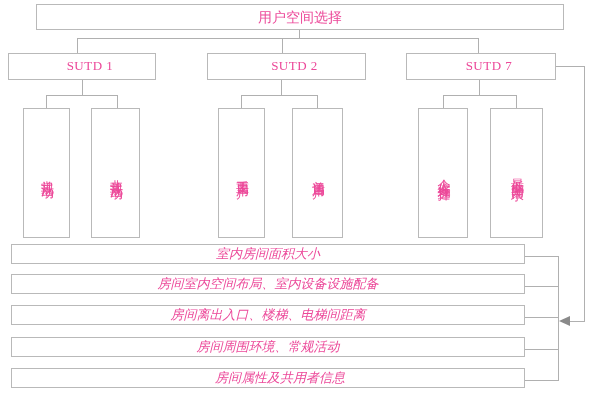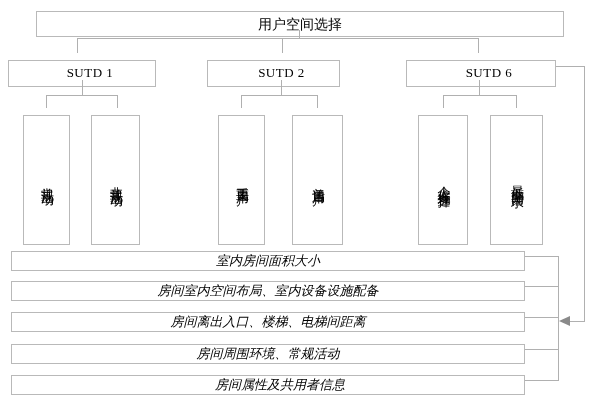--- a/index.html
+++ b/index.html
@@ -15,27 +15,26 @@
     font-family: "Liberation Sans", "DejaVu Sans", sans-serif;
     overflow: hidden;
   }
 
   
   .box {
     position: absolute;
     box-sizing: border-box;
     border: 1px solid #b9b9b9;
     background: #ffffff;
-    color: #000000;
+    color: #ec4899;
     display: flex;
     align-items: center;
     justify-content: center;
     text-align: center;
     line-height: 1.15;
-    margin-top: 7px;
   }
 
   
   .root-box {
     left: 36px;
     top: 4px;
     width: 528px;
     height: 26px;
     font-size: 14px;
   }
@@ -43,21 +42,21 @@
   
   .l2-box {
     top: 53px;
     height: 27px;
     font-size: 13px;
     font-family: "Liberation Serif", "DejaVu Serif", serif;
     letter-spacing: 0.5px;
     padding-left: 16px;
   }
   .l2-1 { left: 8px;   width: 148px; }
-  .l2-2 { left: 207px; width: 133px; }
+  .l2-2 { left: 207px; width: 159px; }
   .l2-3 { left: 406px; width: 150px; }
 
   
   .l3-box {
     top: 108px;
     height: 130px;
     font-size: 13px;
     writing-mode: vertical-rl;
     text-orientation: upright;
     letter-spacing: 2px;
@@ -116,21 +115,21 @@
   <div class="vline" style="left:299px; top:30px; height:9px;"></div>
 
   <div class="hline" style="left:77px; top:38px; width:402px;"></div>
 
   <div class="vline" style="left:77px; top:38px; height:15px;"></div>
   <div class="vline" style="left:282px; top:38px; height:15px;"></div>
   <div class="vline" style="left:478px; top:38px; height:15px;"></div>
 
   <div class="box l2-box l2-1">SUTD 1</div>
   <div class="box l2-box l2-2">SUTD 2</div>
-  <div class="box l2-box l2-3">SUTD 6</div>
+  <div class="box l2-box l2-3">SUTD 7</div>
 
   <div class="vline" style="left:82px; top:80px; height:15px;"></div>
   <div class="hline" style="left:46px; top:95px; width:72px;"></div>
   <div class="vline" style="left:46px; top:95px; height:13px;"></div>
   <div class="vline" style="left:117px; top:95px; height:13px;"></div>
 
   <div class="vline" style="left:281px; top:80px; height:15px;"></div>
   <div class="hline" style="left:241px; top:95px; width:77px;"></div>
   <div class="vline" style="left:241px; top:95px; height:13px;"></div>
   <div class="vline" style="left:317px; top:95px; height:13px;"></div>

